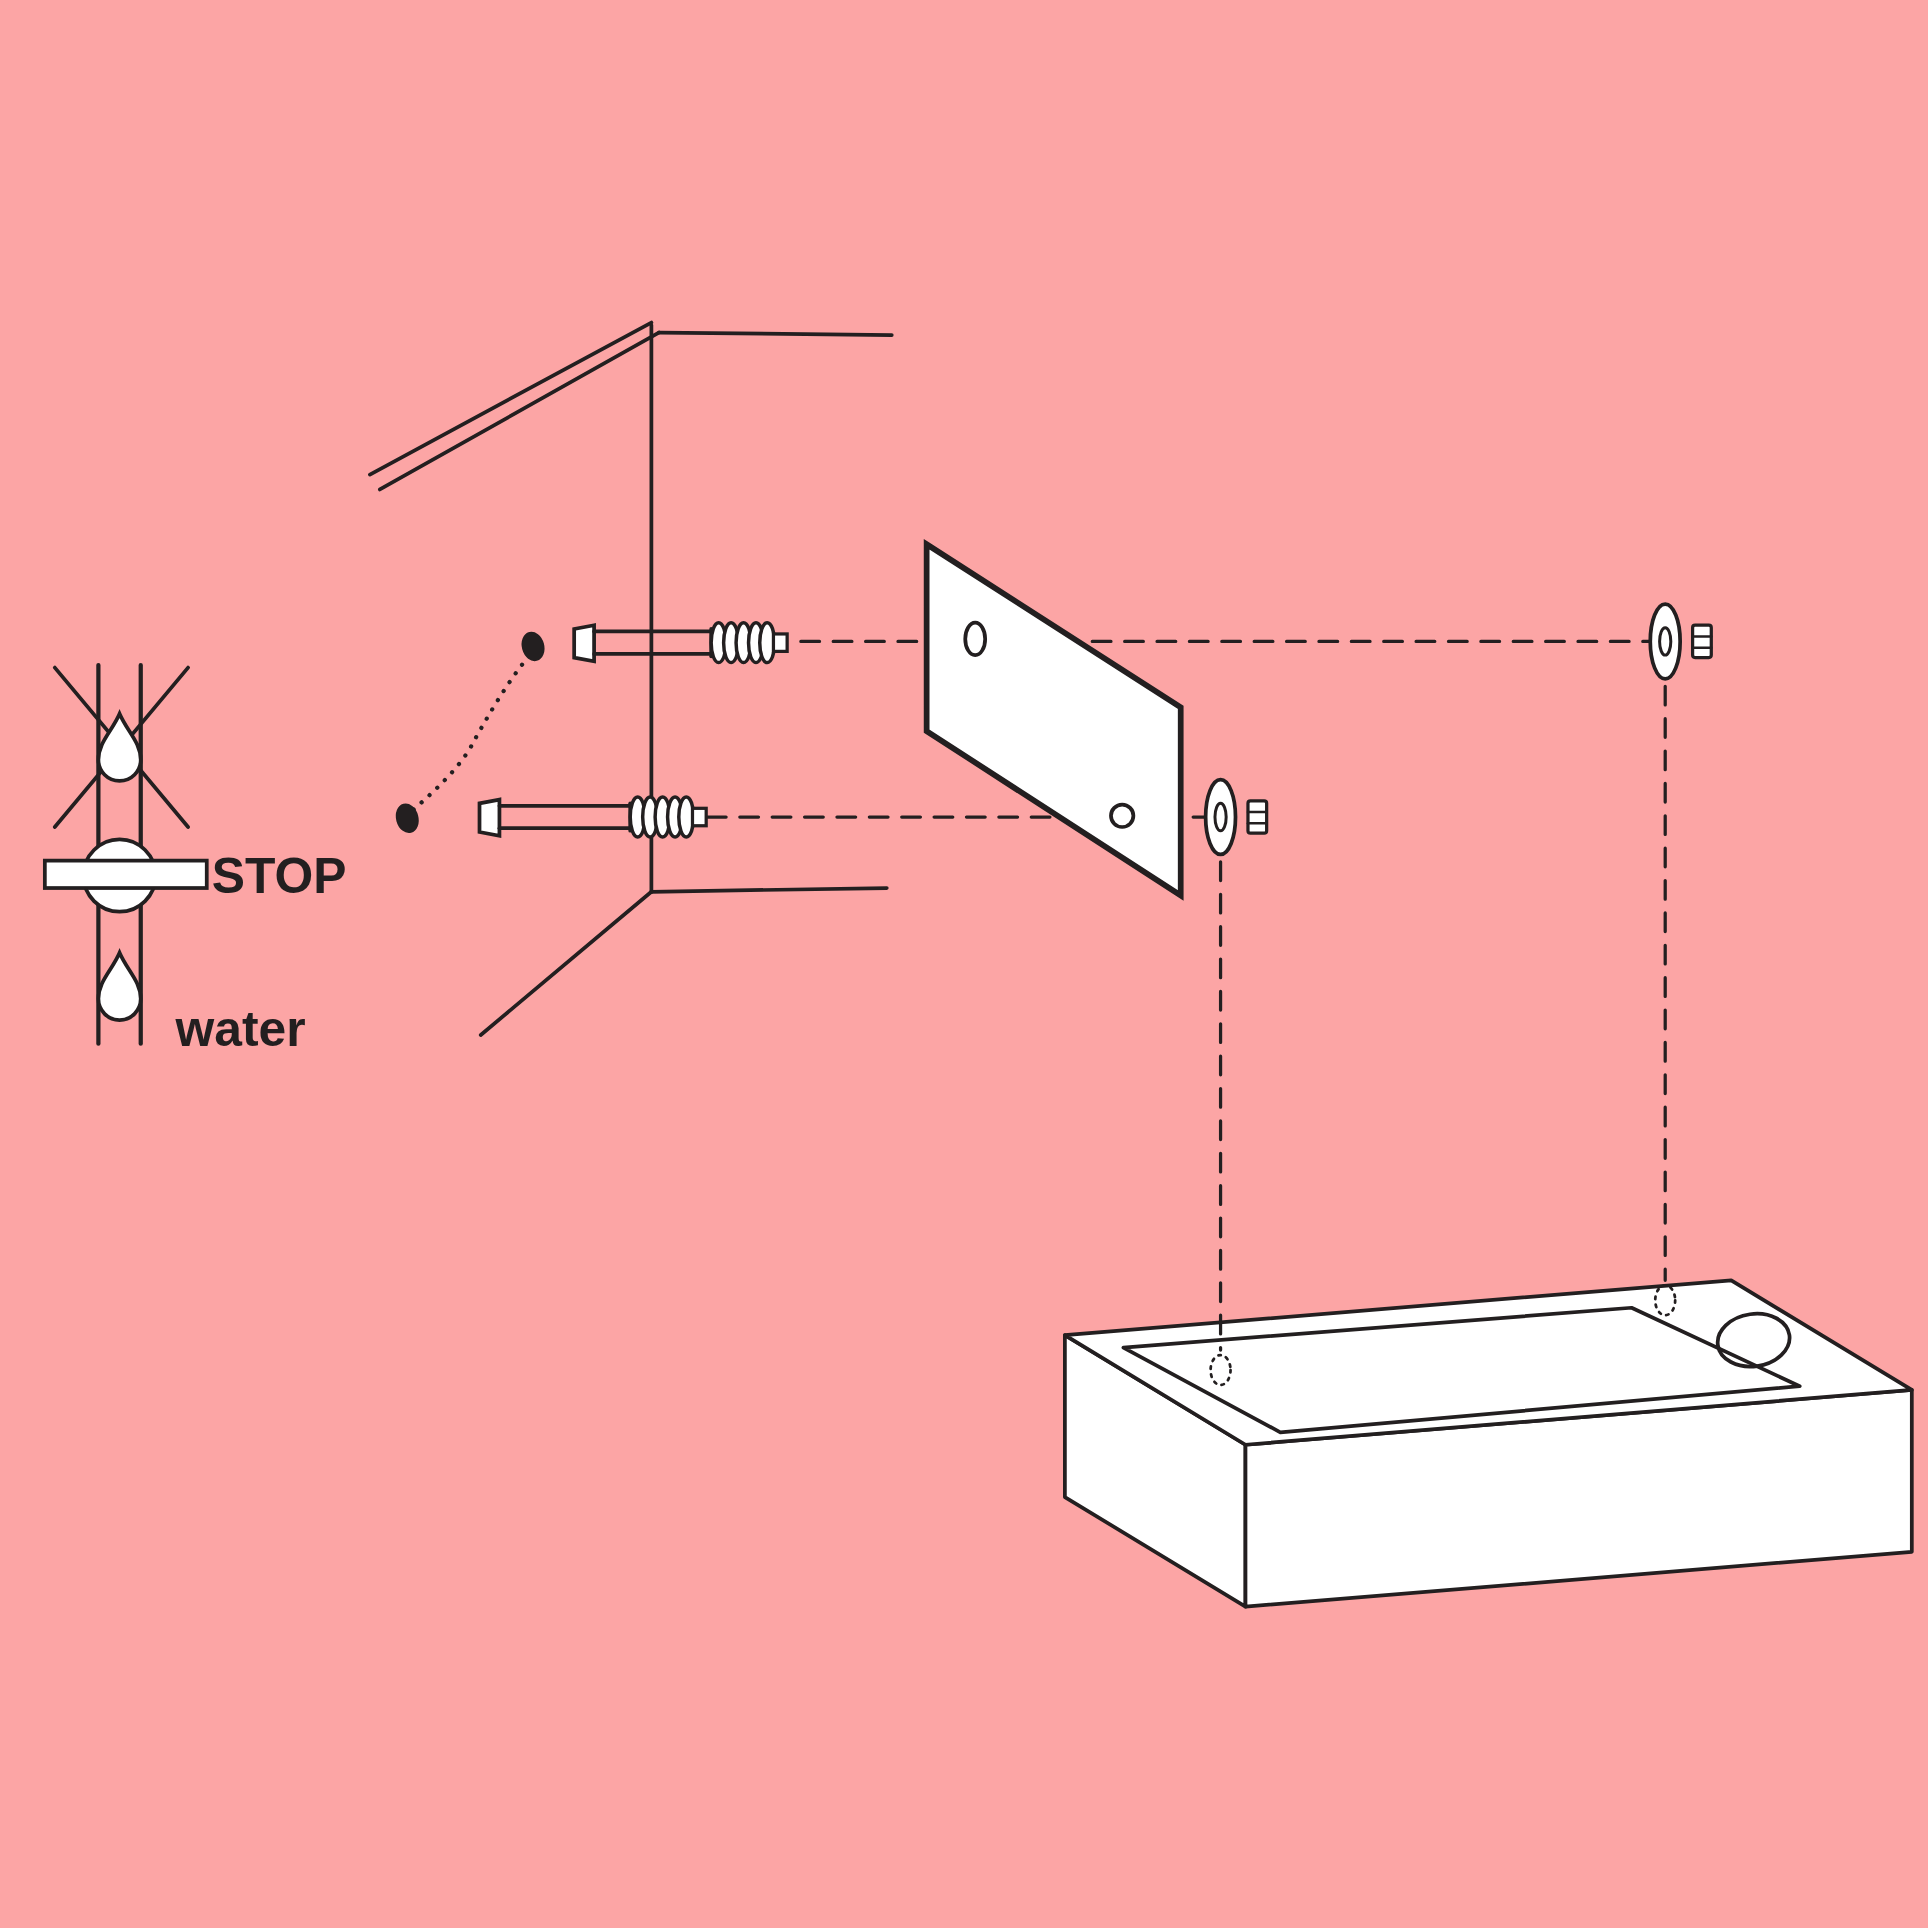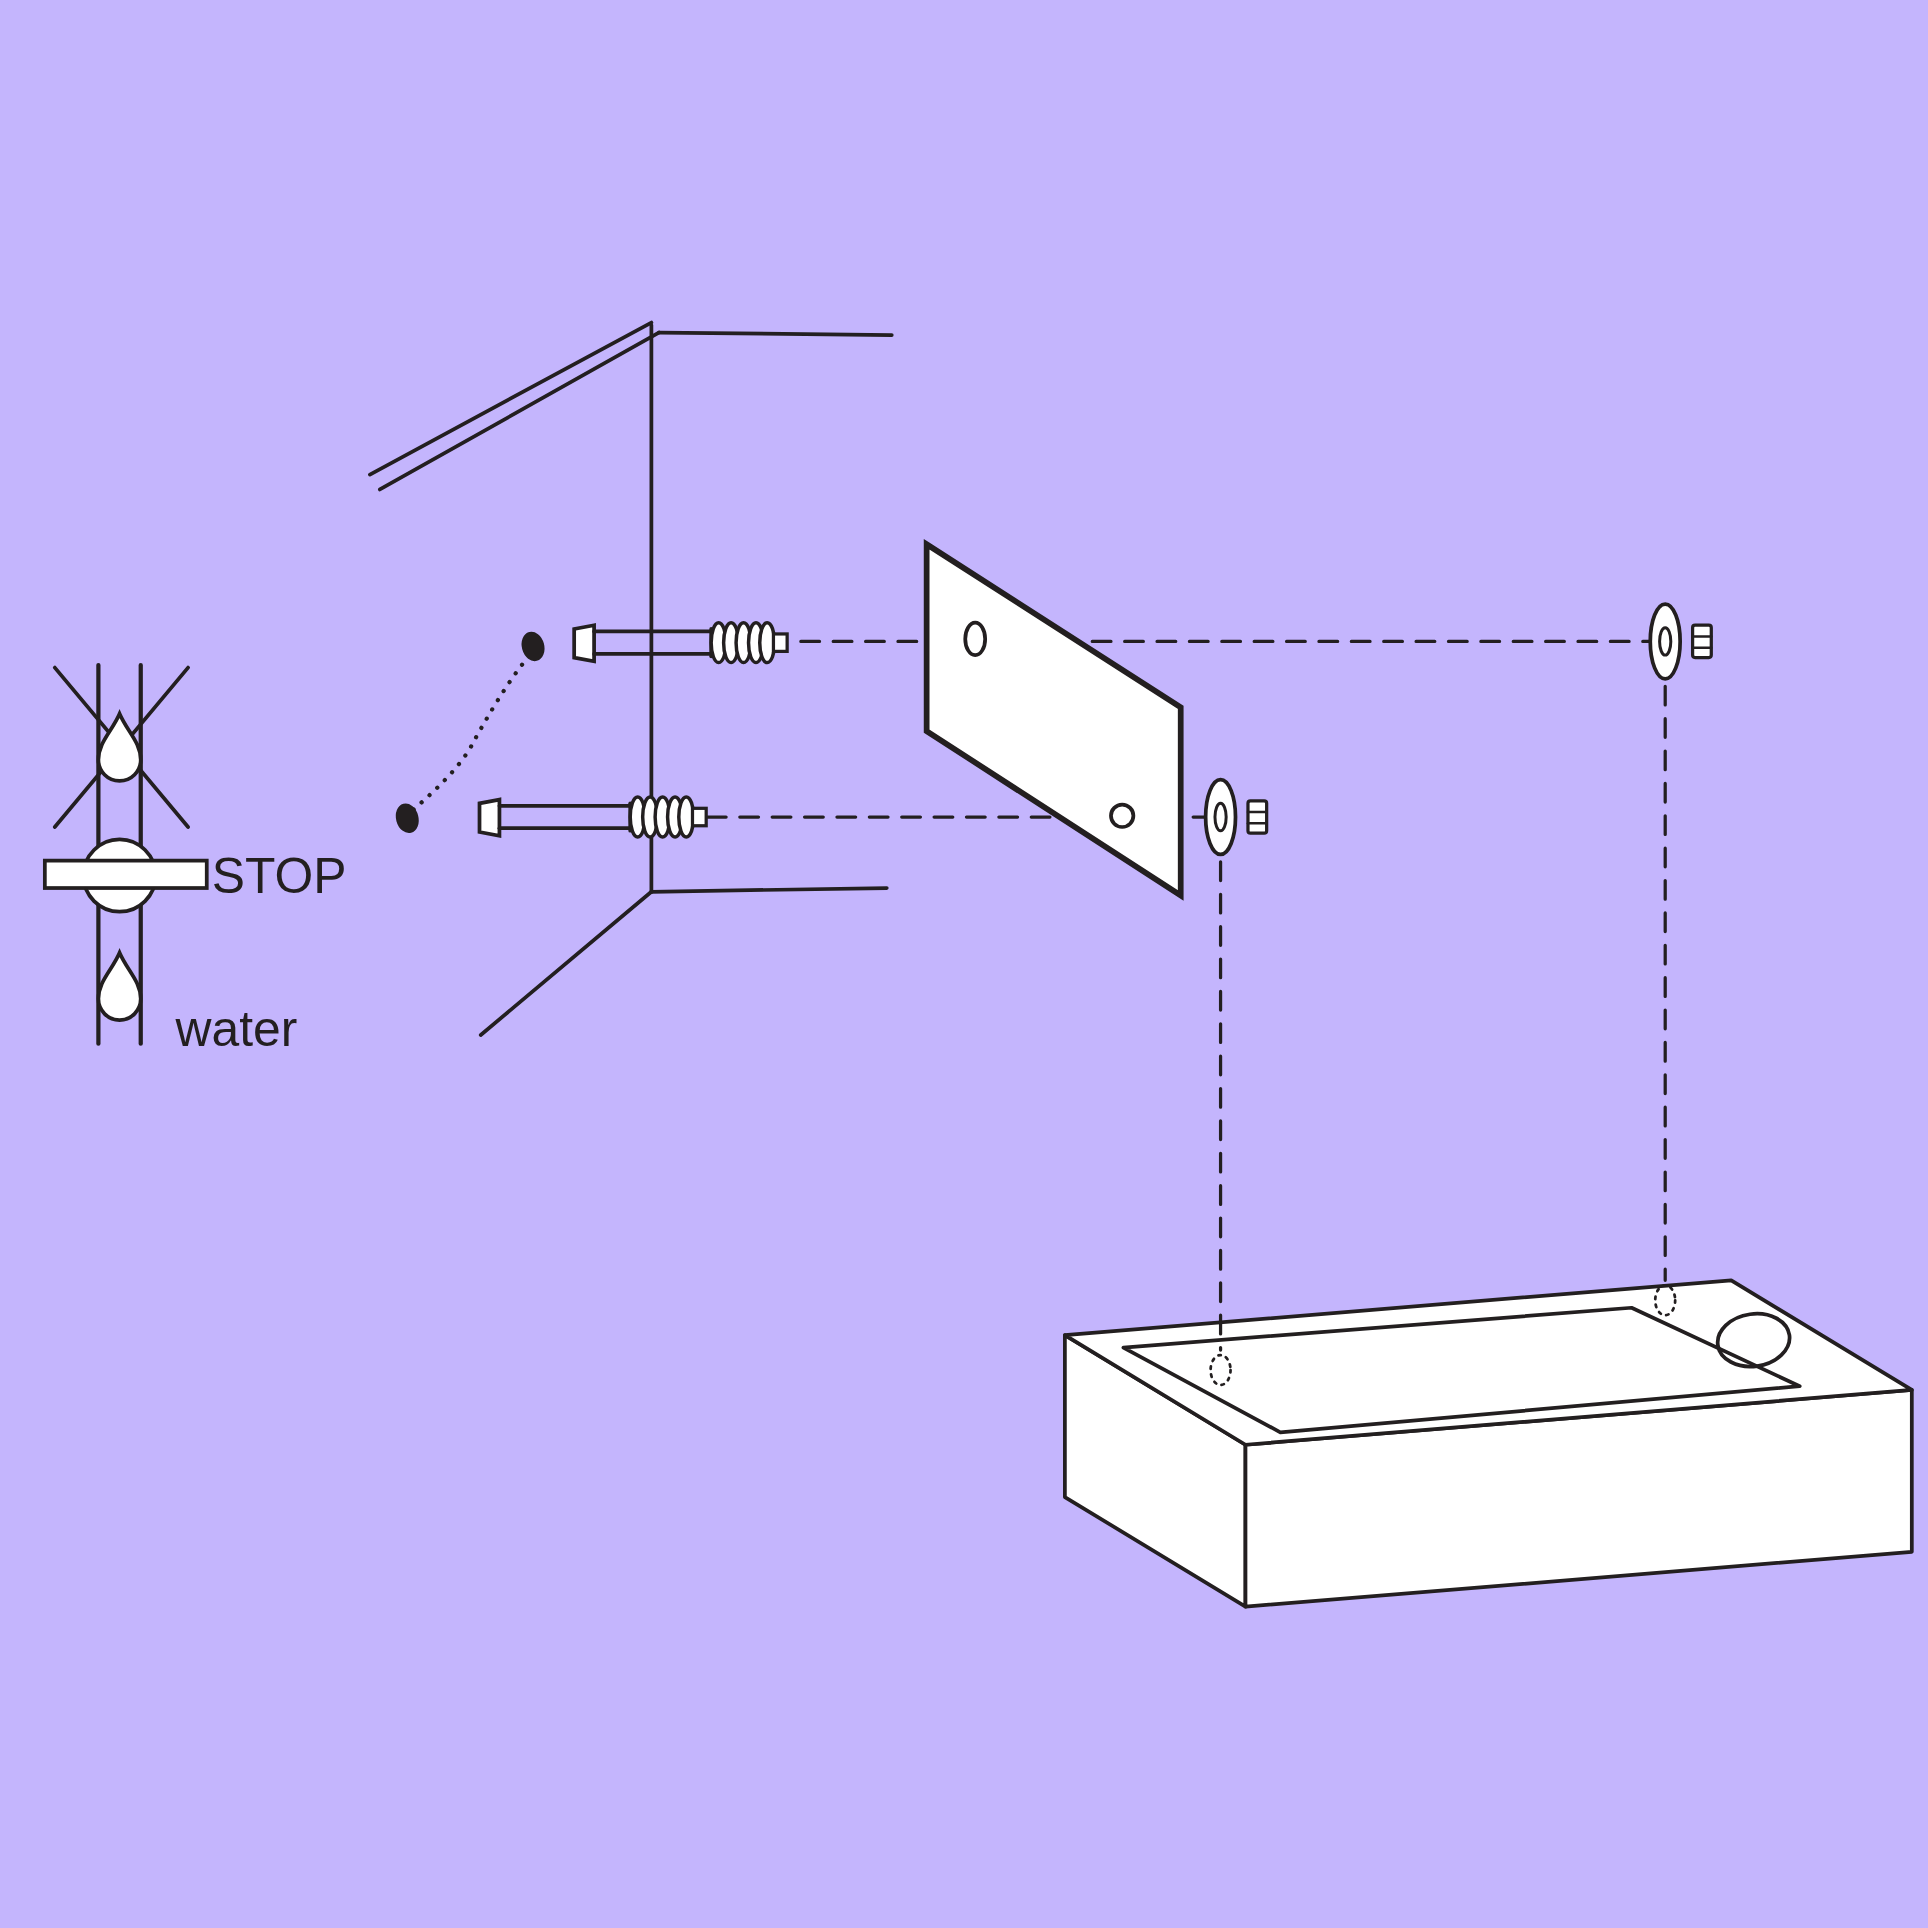--- a/index.html
+++ b/index.html
@@ -7,22 +7,23 @@
     padding: 0;
     width: 1928px;
     height: 1928px;
     background: #ffffff;
     font-family: "Liberation Sans", sans-serif;
   }
   .stage {
     position: relative;
     width: 1928px;
     height: 1928px;
-    background: #c4b5fd;
+    background: #fca5a5;
     overflow: hidden;
+    font-weight: bold;
   }
   svg { display: block; }
   svg text {
     font-family: "Liberation Sans", sans-serif;
     fill: #231f20;
     font-size: 40px;
   }
 </style>
 </head>
 <body>

